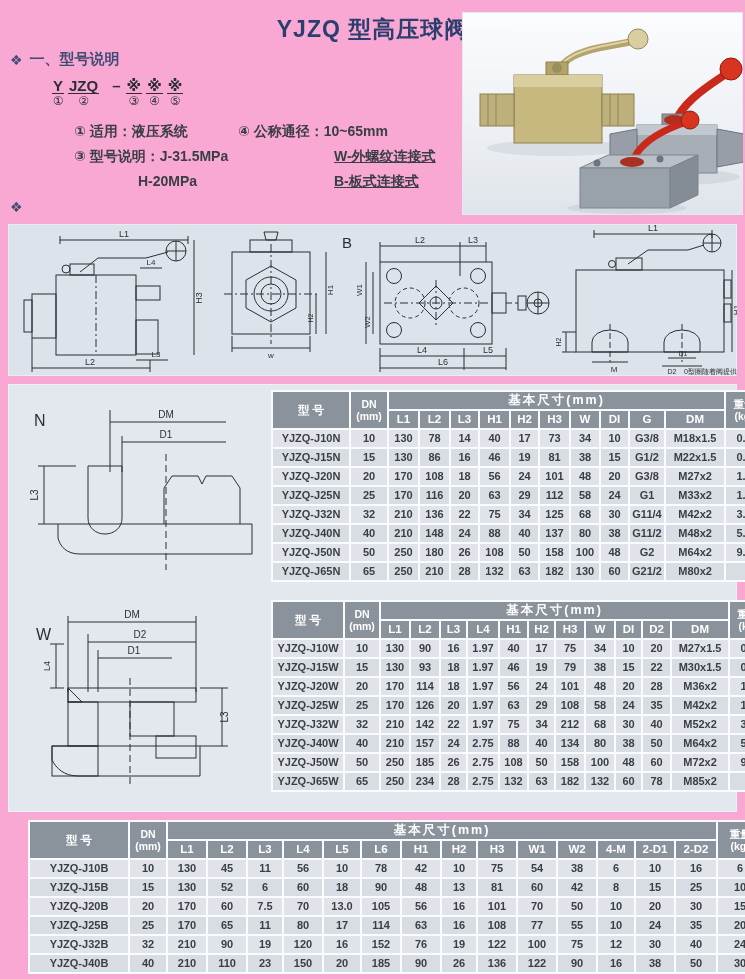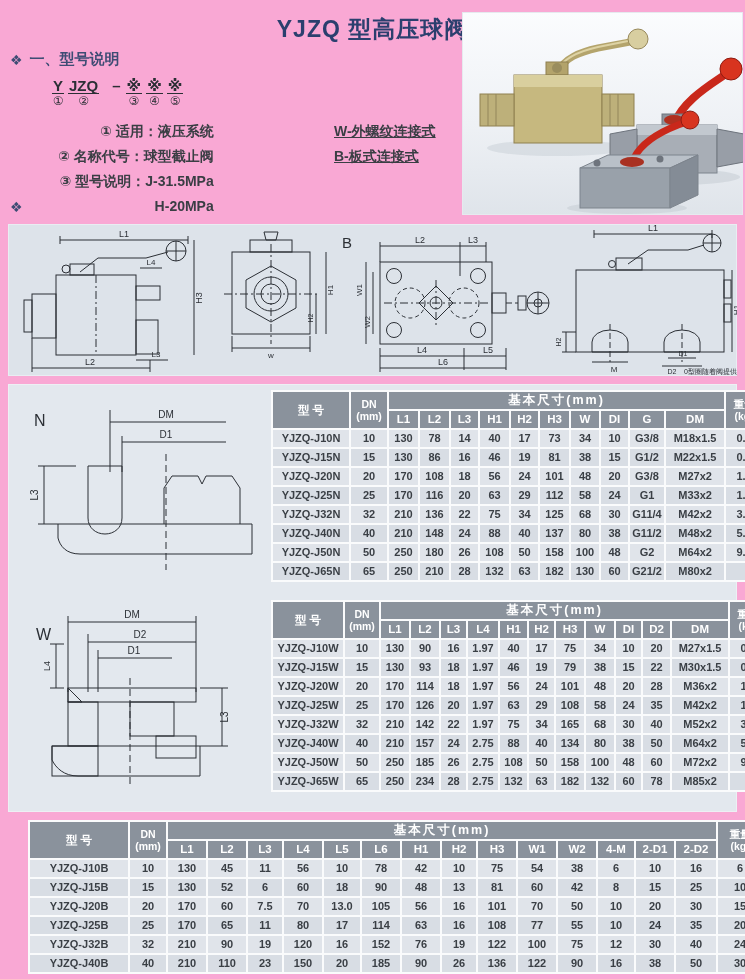--- a/index.html
+++ b/index.html
@@ -32,21 +32,21 @@
   .mcode{position:absolute;left:52px;top:78px;display:flex;align-items:flex-start;}
   .mcode .stack{display:flex;flex-direction:column;align-items:center;margin-right:4px;}
   .mcode .tp{font-weight:bold;font-size:15px;color:#2b2f35;line-height:15px;
     border-bottom:1.5px solid #2b2f35;padding:0 1px;}
   .mcode .tp.nl{border-bottom:none;}
   .mcode .ci{font-size:12px;color:#2b2f35;margin-top:1px;line-height:13px;}
   .mcode .gap{width:8px;}
   
   .notes{position:absolute;top:119px;font-size:14px;font-weight:bold;color:#3a3e44;}
   .notes .ln{line-height:25px;white-space:nowrap;}
-  .notes-left{left:58px;text-align:right;}
+  .notes-left{left:74px;}
   .notes-right{left:238px;}
   .notes-left .ln.indent{padding-left:64px;}
   .notes-right .ln.indent{padding-left:96px;text-decoration:underline;}
   
   .band{
     position:absolute;left:8px;top:224px;width:729px;height:152px;
     background:#dde3ea;box-shadow:0 0 0 1px #e9edf2 inset;
   }
   svg text{font-family:"Liberation Sans","DejaVu Sans",sans-serif;fill:#2b2f35;}
   .tech line,.tech path,.tech rect,.tech polygon,.tech polyline,.tech circle{
@@ -161,25 +161,25 @@
         <span class="ci">④</span>
       </span>
     <span class="stack">
         <span class="tp">※</span>
         <span class="ci">⑤</span>
       </span>
   </div>
 
   <div class="notes notes-left">
     <div class="ln">① 适用：液压系统</div>
-    <div class="ln">② 名称代号：球型截止阀</div>
     <div class="ln">③ 型号说明：J-31.5MPa</div>
     <div class="ln indent">H-20MPa</div>
   </div>
   <div class="notes notes-right">
+    <div class="ln">④ 公称通径：10~65mm</div>
     <div class="ln indent">W-外螺纹连接式</div>
     <div class="ln indent">B-板式连接式</div>
   </div>
 
   <div class="sec-head sec2">
     <span class="dmd">❖</span>
   </div>
 
   <div class="band">
     <svg class="tech" width="729" height="152" viewBox="0 0 729 152">
@@ -649,21 +649,21 @@
             </tr>
             <tr>
               <td>YJZQ-J32W</td>
               <td>32</td>
               <td>210</td>
               <td>142</td>
               <td>22</td>
               <td>1.97</td>
               <td>75</td>
               <td>34</td>
-              <td>165</td>
+              <td>212</td>
               <td>68</td>
               <td>30</td>
               <td>40</td>
               <td>M52x2</td>
               <td>3.5</td>
             </tr>
             <tr>
               <td>YJZQ-J40W</td>
               <td>40</td>
               <td>210</td>

